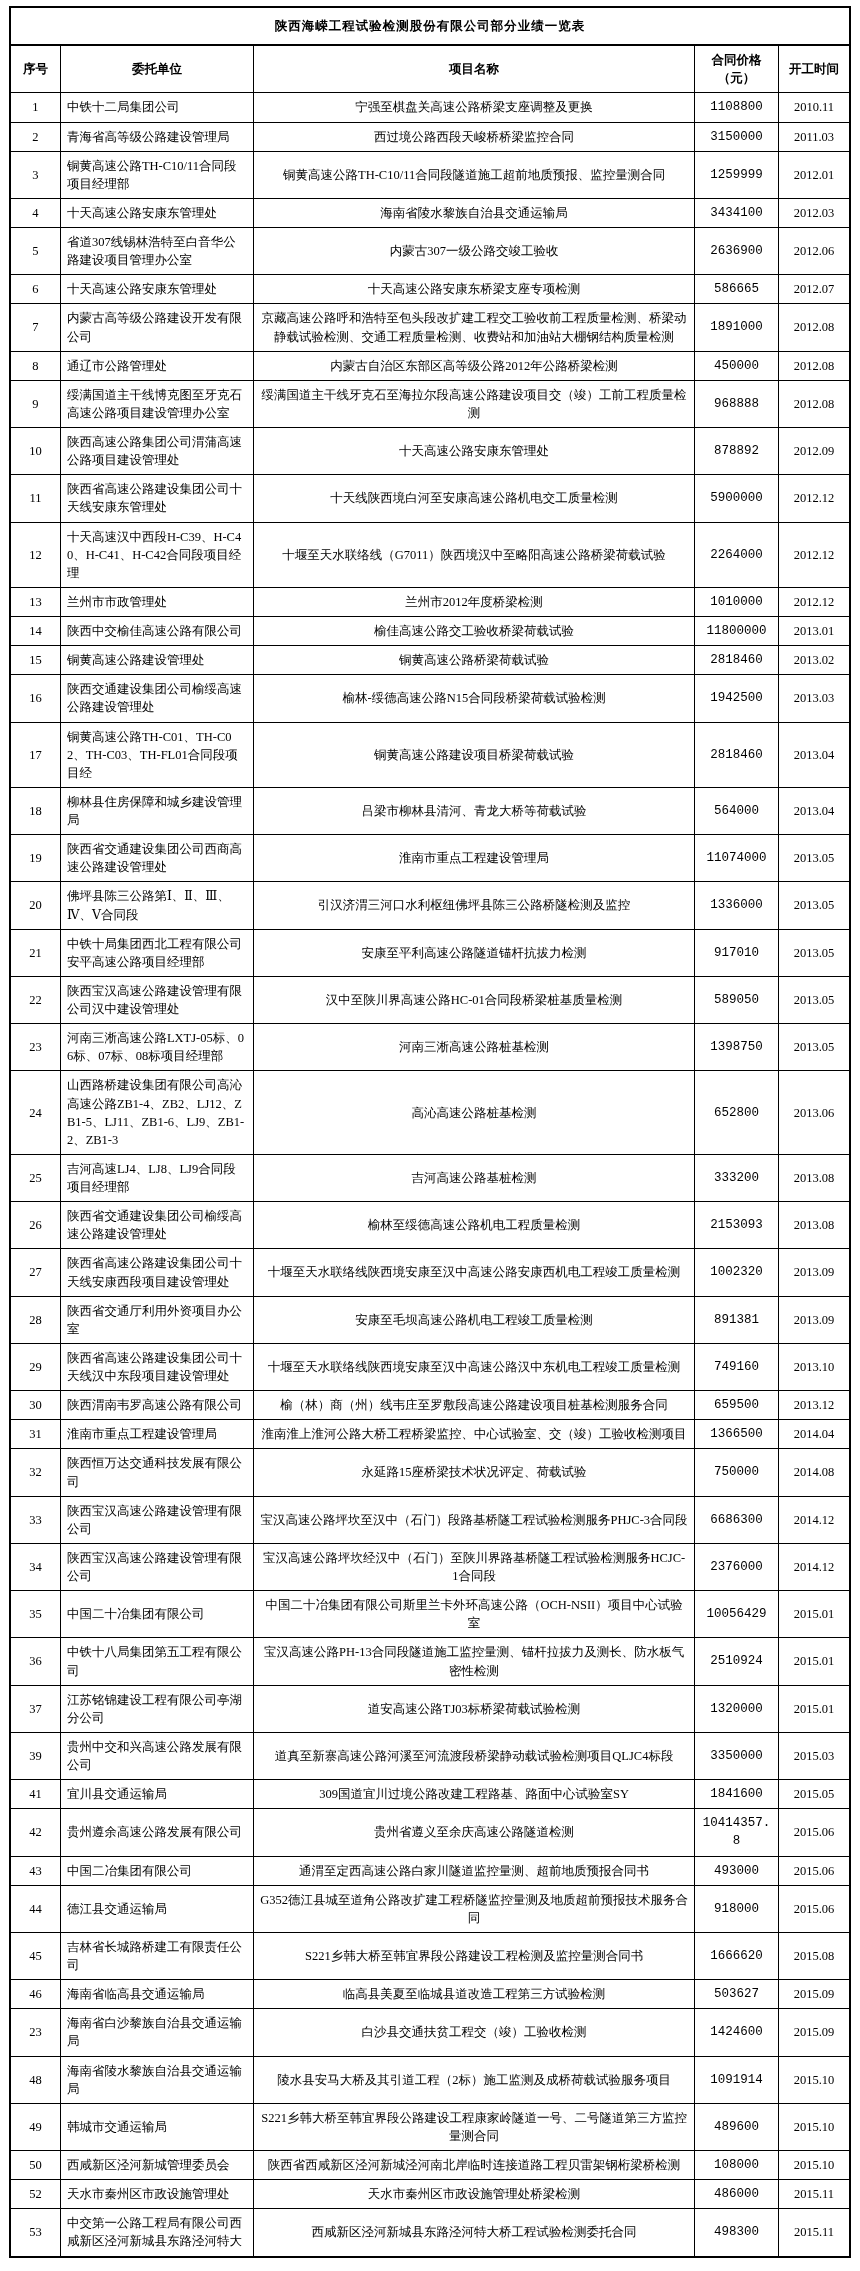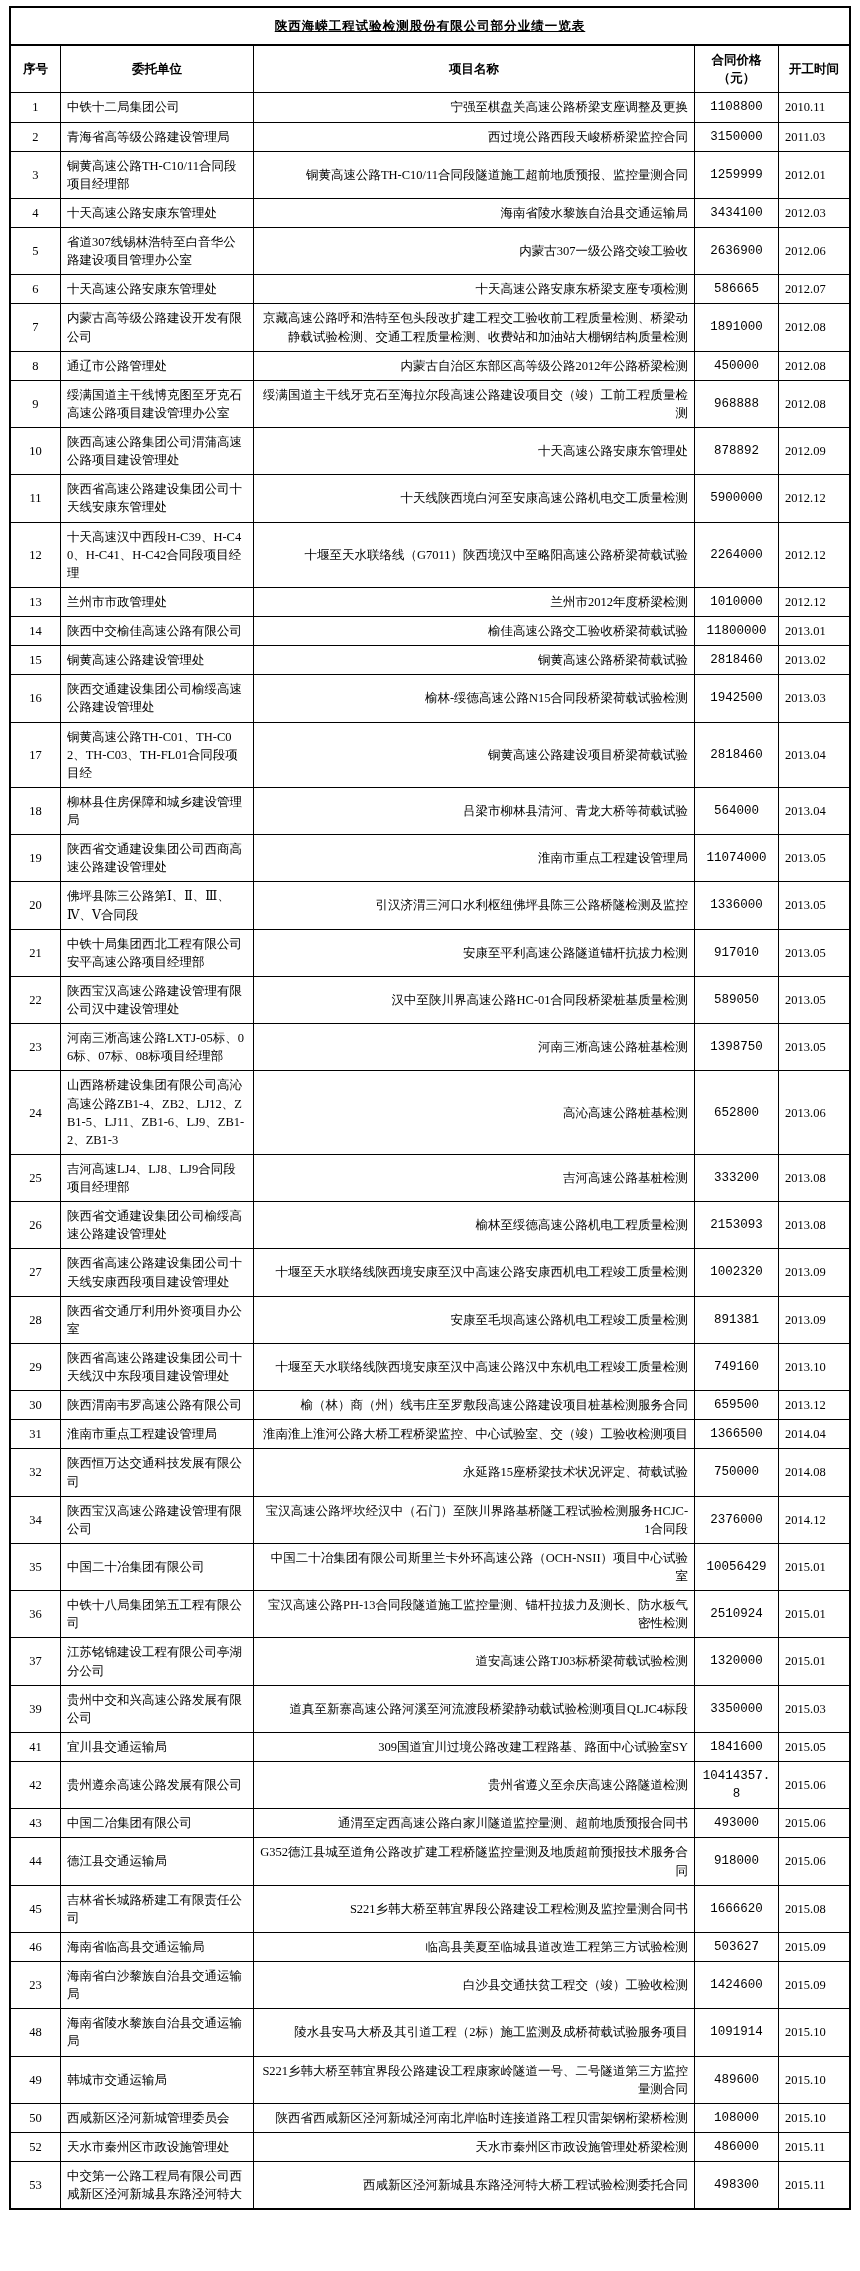--- a/index.html
+++ b/index.html
@@ -31,33 +31,32 @@
     overflow-wrap: break-word;
     box-sizing: border-box;
   }
   .title-cell {
     text-align: center;
     font-weight: bold;
     font-size: 16px;
     padding: 9px 16px !important;
     border-bottom: 2px solid #000 !important;
     letter-spacing: 1px;
-    text-decoration: underline;
   }
   thead th {
     text-align: center;
     font-weight: bold;
     font-size: 13px;
     padding: 8px 2px;
   }
   td.c-no   { text-align: center; }
   td.c-client { text-align: left; }
-  td.c-project { text-align: right; }
+  td.c-project { text-align: center; }
   td.c-price { text-align: center; font-family: Liberation Mono, monospace; }
-  td.c-date  { white-space: nowrap; }
+  td.c-date  { text-align: center; white-space: nowrap; }
   .hdr-line { display: block; }
 </style>
 </head>
 <body>
 
 <div class="sheet">
   <table class="perf">
     <colgroup>
       <col style="width:6%">
       <col style="width:23%">
@@ -299,20 +298,27 @@
     <td class="c-date">2014.04</td>
   </tr>
         <tr>
     <td class="c-no">32</td>
     <td class="c-client">陕西恒万达交通科技发展有限公司</td>
     <td class="c-project">永延路15座桥梁技术状况评定、荷载试验</td>
     <td class="c-price">750000</td>
     <td class="c-date">2014.08</td>
   </tr>
         <tr>
+    <td class="c-no">33</td>
+    <td class="c-client">陕西宝汉高速公路建设管理有限公司</td>
+    <td class="c-project">宝汉高速公路坪坎至汉中（石门）段路基桥隧工程试验检测服务PHJC-3合同段</td>
+    <td class="c-price">6686300</td>
+    <td class="c-date">2014.12</td>
+  </tr>
+        <tr>
     <td class="c-no">34</td>
     <td class="c-client">陕西宝汉高速公路建设管理有限公司</td>
     <td class="c-project">宝汉高速公路坪坎经汉中（石门）至陕川界路基桥隧工程试验检测服务HCJC-1合同段</td>
     <td class="c-price">2376000</td>
     <td class="c-date">2014.12</td>
   </tr>
         <tr>
     <td class="c-no">35</td>
     <td class="c-client">中国二十冶集团有限公司</td>
     <td class="c-project">中国二十冶集团有限公司斯里兰卡外环高速公路（OCH-NSII）项目中心试验室</td>

